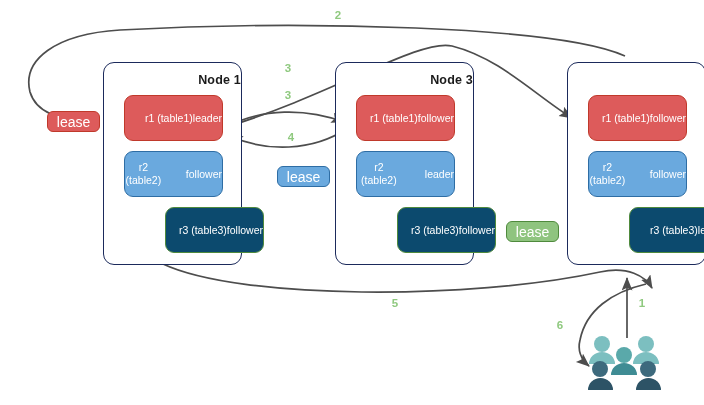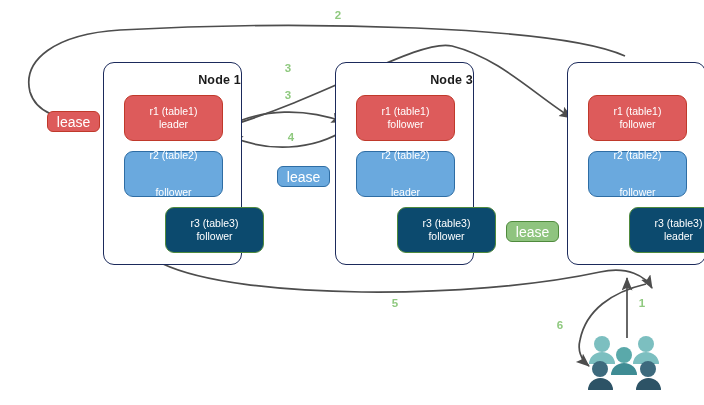--- a/index.html
+++ b/index.html
@@ -39,23 +39,23 @@
     font-size: 12.5px;
     font-weight: bold;
     color: #1a1a1a;
     letter-spacing: 0.2px;
   }
   .replica {
     position: absolute;
     box-sizing: border-box;
     border-radius: 9px;
     display: flex;
-    flex-direction: column;
+    flex-direction: row;
     align-items: center;
-    justify-content: center;
+    justify-content: flex-end;
     font-size: 10.5px;
     line-height: 13px;
     color: #ffffff;
     text-align: center;
   }
   .replica.red   { background: #dd5b5b; border: 1.6px solid #c0392b; }
   .replica.blue  { background: #6aa9de; border: 1.6px solid #2e6da4; gap: 24px; }
   .replica.green { background: #0c4a6e; border: 1.6px solid #4f8a3d; margin-left: 41px; }
 
   .lease {

